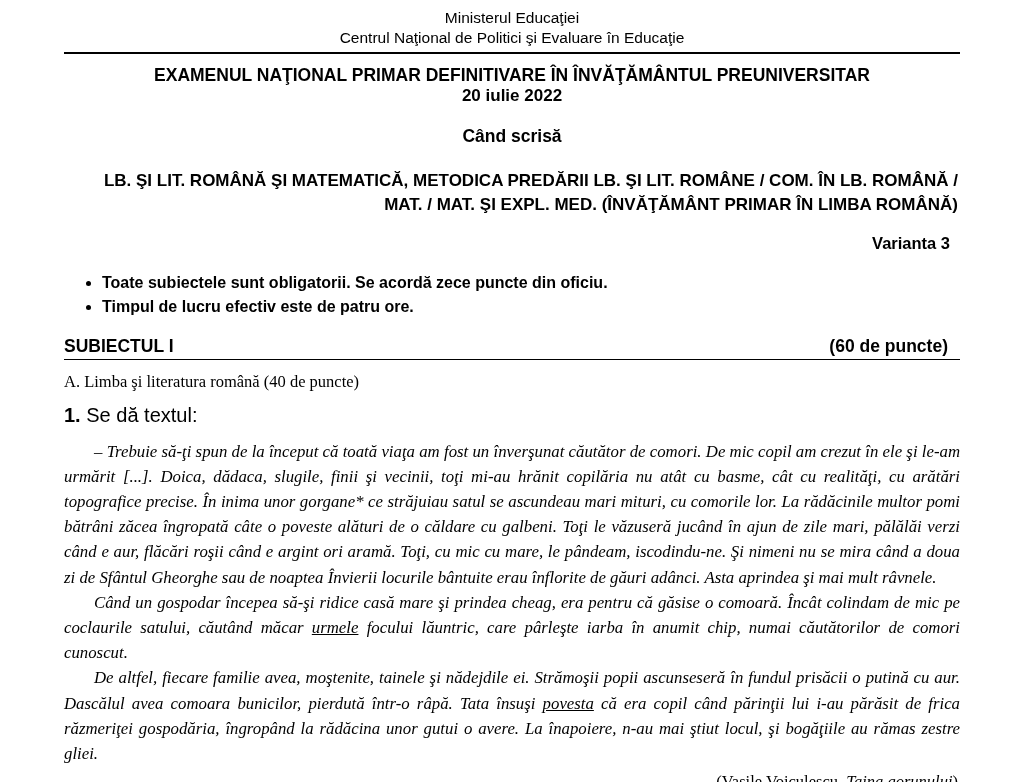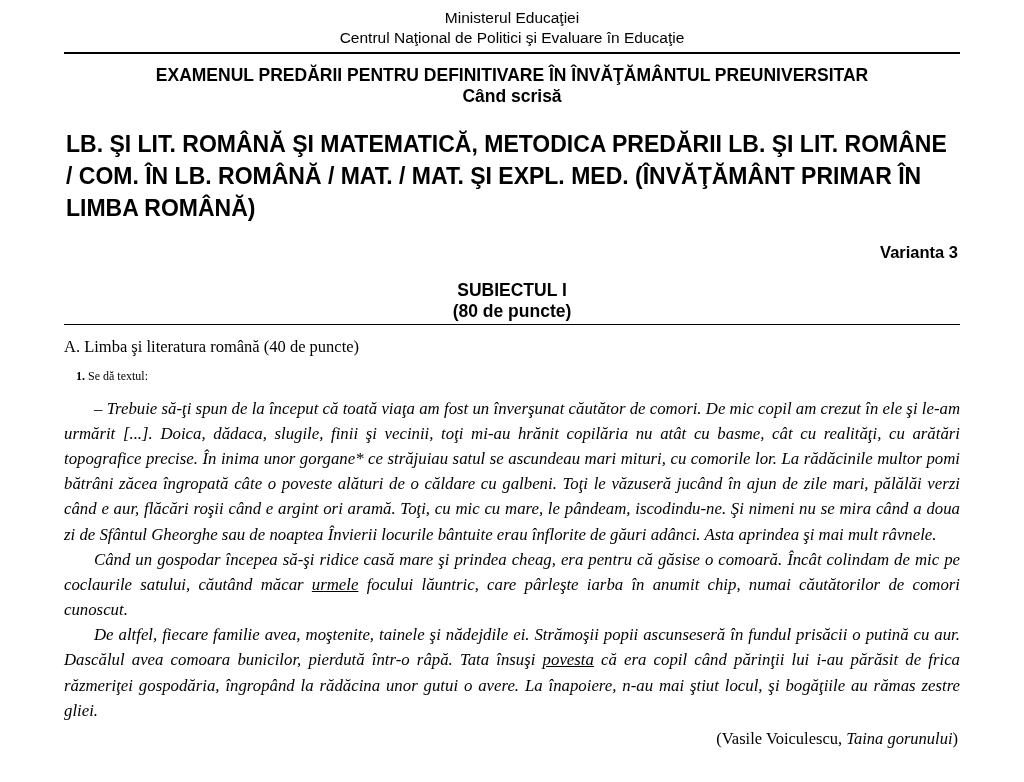--- a/index.html
+++ b/index.html
@@ -49,54 +49,53 @@
     margin: 0 0 20px 0;
   }
   .proba {
     text-align: center;
     font-family: "Liberation Sans", sans-serif;
     font-weight: bold;
     font-size: 17.5px;
     margin: 0 0 22px 0;
   }
   .discipline {
-    text-align: left;
-    font-family: "Liberation Sans", sans-serif;
-    font-weight: bold;
-    font-size: 23px;
+    text-align: right;
+    font-family: "Liberation Sans", sans-serif;
+    font-weight: bold;
+    font-size: 17px;
     line-height: 1.38;
     margin: 0 0 18px 0;
     padding: 0 2px;
   }
   .varianta {
     text-align: right;
     font-family: "Liberation Sans", sans-serif;
     font-weight: bold;
     font-size: 16.5px;
-    margin: 0 2px 18px 0;
+    margin: 0 10px 18px 0;
   }
   .bullets {
     margin: 0 0 18px 0;
     padding-left: 38px;
     font-family: "Liberation Sans", sans-serif;
     font-weight: bold;
     font-size: 16px;
     line-height: 1.45;
   }
   .bullets li {
     margin: 0;
   }
   .subject-line {
     display: flex;
-    align-items: center;
+    align-items: flex-end;
     font-family: "Liberation Sans", sans-serif;
     font-weight: bold;
     font-size: 17.5px;
-    margin: 0 0 2px 0;
-    flex-direction: column;
+    margin: 0 12px 2px 0;
   }
   .subject-line .left {
     white-space: nowrap;
   }
   .subject-line .spacer {
     flex: 1 1 auto;
   }
   .subject-line .right {
     white-space: nowrap;
   }
@@ -106,23 +105,23 @@
     margin: 0 0 12px 0;
     width: 100%;
   }
   .section-a {
     font-family: "Liberation Serif", serif;
     font-weight: normal;
     font-size: 16.5px;
     margin: 0 0 12px 0;
   }
   .item1 {
-    font-family: Liberation Serif, serif;
-    font-size: 12px;
-    margin: 0 0 12px 12px;
+    font-family: Liberation Sans, sans-serif;
+    font-size: 20px;
+    margin: 0 0 12px 0;
   }
   .item1 b {
     font-weight: bold;
   }
   .quote {
     font-family: "Liberation Serif", serif;
     font-style: italic;
     font-size: 16.8px;
     line-height: 1.5;
     text-align: justify;
@@ -156,33 +155,38 @@
 <body>
 
 <div class="page">
 
   <div class="header-block">
     <div>Ministerul Educaţiei</div>
     <div>Centrul Naţional de Politici şi Evaluare în Educaţie</div>
   </div>
   <hr class="header-rule">
 
-  <div class="exam-title">EXAMENUL PREDĂRII PENTRU DEFINITIVARE ÎN ÎNVĂŢĂMÂNTUL PREUNIVERSITAR</div>
+  <div class="exam-title">EXAMENUL NAŢIONAL PRIMAR DEFINITIVARE ÎN ÎNVĂŢĂMÂNTUL PREUNIVERSITAR</div>
+  <div class="exam-date">20 iulie 2022</div>
 
   <div class="proba">Când scrisă</div>
 
   <div class="discipline">LB. ŞI LIT. ROMÂNĂ ŞI MATEMATICĂ, METODICA PREDĂRII LB. ŞI LIT. ROMÂNE / COM. ÎN LB. ROMÂNĂ / MAT. / MAT. ŞI EXPL. MED. (ÎNVĂŢĂMÂNT PRIMAR ÎN LIMBA ROMÂNĂ)</div>
 
   <div class="varianta">Varianta 3</div>
 
+  <ul class="bullets">
+    <li>Toate subiectele sunt obligatorii. Se acordă zece puncte din oficiu.</li>
+    <li>Timpul de lucru efectiv este de patru ore.</li>
+  </ul>
 
   <div class="subject-line">
     <span class="left">SUBIECTUL I</span>
     <span class="spacer"></span>
-    <span class="right">(80 de puncte)</span>
+    <span class="right">(60 de puncte)</span>
   </div>
   <hr class="subject-underline">
 
   <div class="section-a">A. Limba şi literatura română (40 de puncte)</div>
 
   <div class="item1">
     <b>1.</b>
     <span>Se dă textul:</span>
   </div>
 

